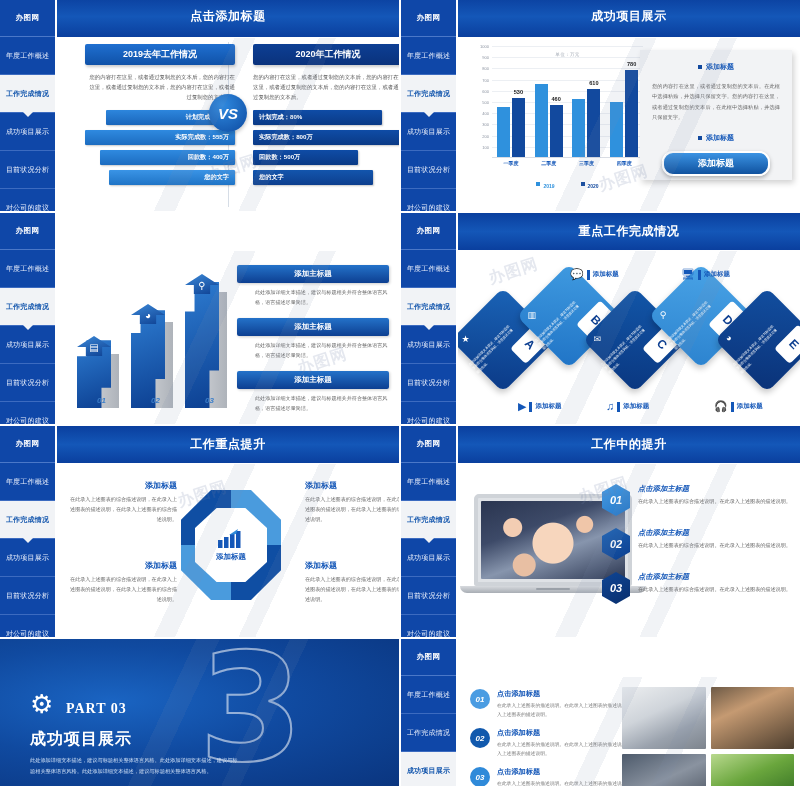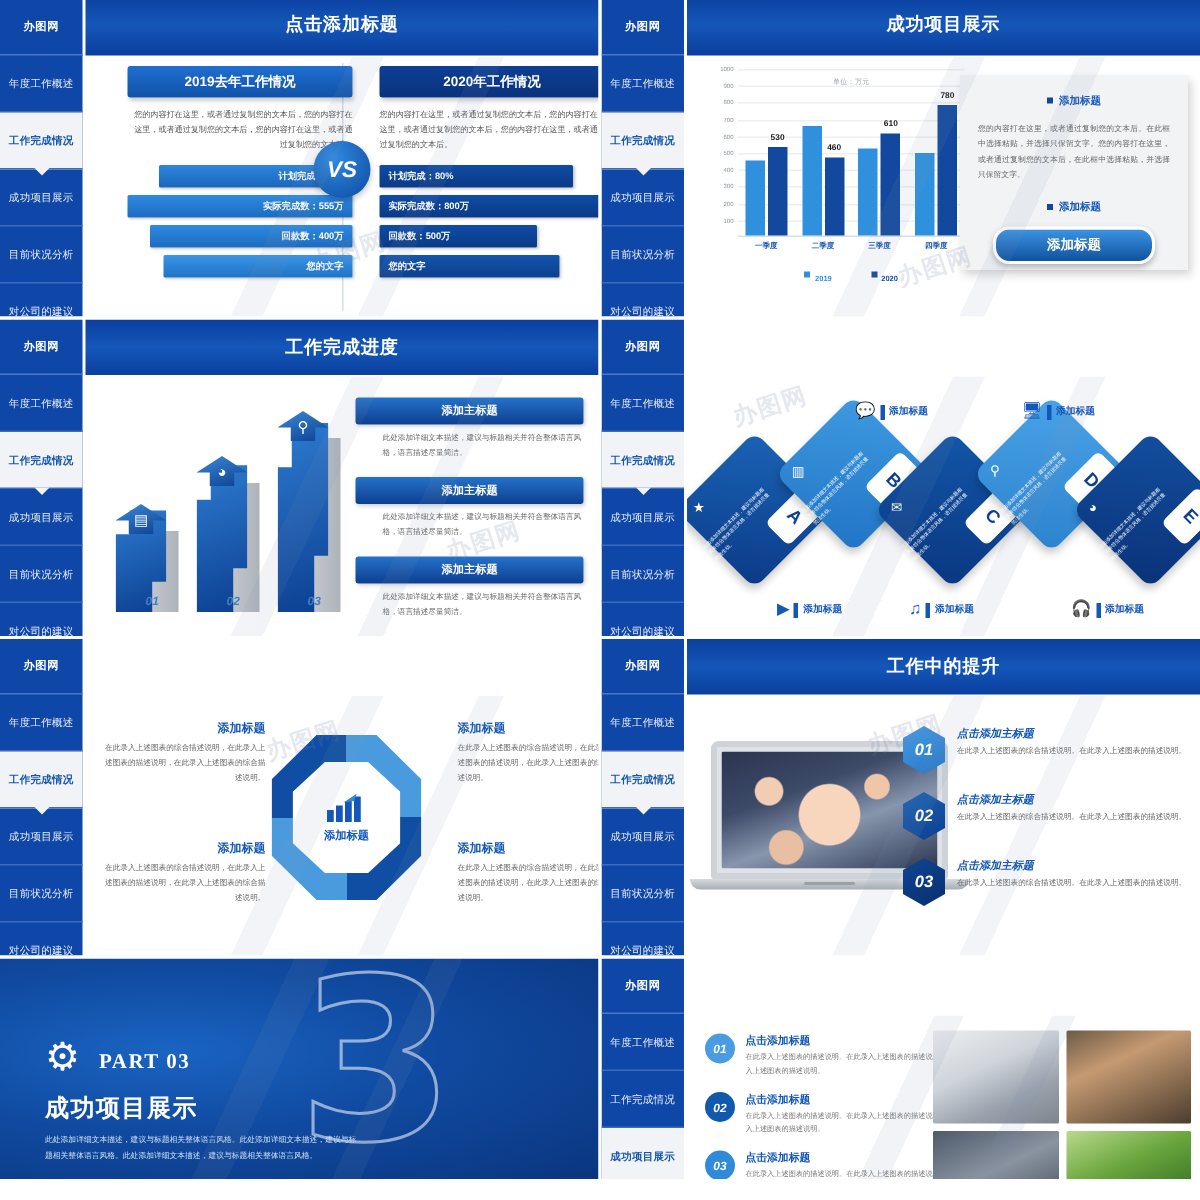--- a/index.html
+++ b/index.html
@@ -510,23 +510,20 @@
           <i></i><span>添加标题</span>
         </div>
         <div class="sc-btn">添加标题</div>
       </div>
       <div class="wm"></div>
       <div class="wm-txt" style="left:140px;top:130px">办图网</div>
     </div>
   </div>
 
   <div class="slide">
-    <div class="hdr">
-      <span>工作完成进度</span>
-    </div>
     <div class="sb">
       <div class="sb-logo">办图网</div>
       <div class="sb-item">年度工作概述</div>
       <div class="sb-item active">工作完成情况</div>
       <div class="sb-item">成功项目展示</div>
       <div class="sb-item">目前状况分析</div>
       <div class="sb-item">对公司的建议</div>
 
     </div>
     <div class="body">
@@ -566,20 +563,23 @@
           <div class="step-t">添加主标题</div>
           <div class="step-p">此处添加详细文本描述，建议与标题相关并符合整体语言风格，语言描述尽量简洁。</div>
         </div>
       </div>
       <div class="wm"></div>
       <div class="wm-txt" style="left:240px;top:100px">办图网</div>
     </div>
   </div>
 
   <div class="slide">
+    <div class="hdr">
+      <span>重点工作完成情况</span>
+    </div>
     <div class="sb">
       <div class="sb-logo">办图网</div>
       <div class="sb-item">年度工作概述</div>
       <div class="sb-item active">工作完成情况</div>
       <div class="sb-item">成功项目展示</div>
       <div class="sb-item">目前状况分析</div>
       <div class="sb-item">对公司的建议</div>
 
     </div>
     <div class="body">
@@ -635,20 +635,23 @@
           <span class="cbar"></span>
           <span class="clbl">添加标题</span>
         </div>
       </div>
       <div class="wm"></div>
       <div class="wm-txt" style="left:30px;top:10px">办图网</div>
     </div>
   </div>
 
   <div class="slide">
+    <div class="hdr">
+      <span>工作重点提升</span>
+    </div>
     <div class="sb">
       <div class="sb-logo">办图网</div>
       <div class="sb-item">年度工作概述</div>
       <div class="sb-item active">工作完成情况</div>
       <div class="sb-item">成功项目展示</div>
       <div class="sb-item">目前状况分析</div>
       <div class="sb-item">对公司的建议</div>
 
     </div>
     <div class="body">

